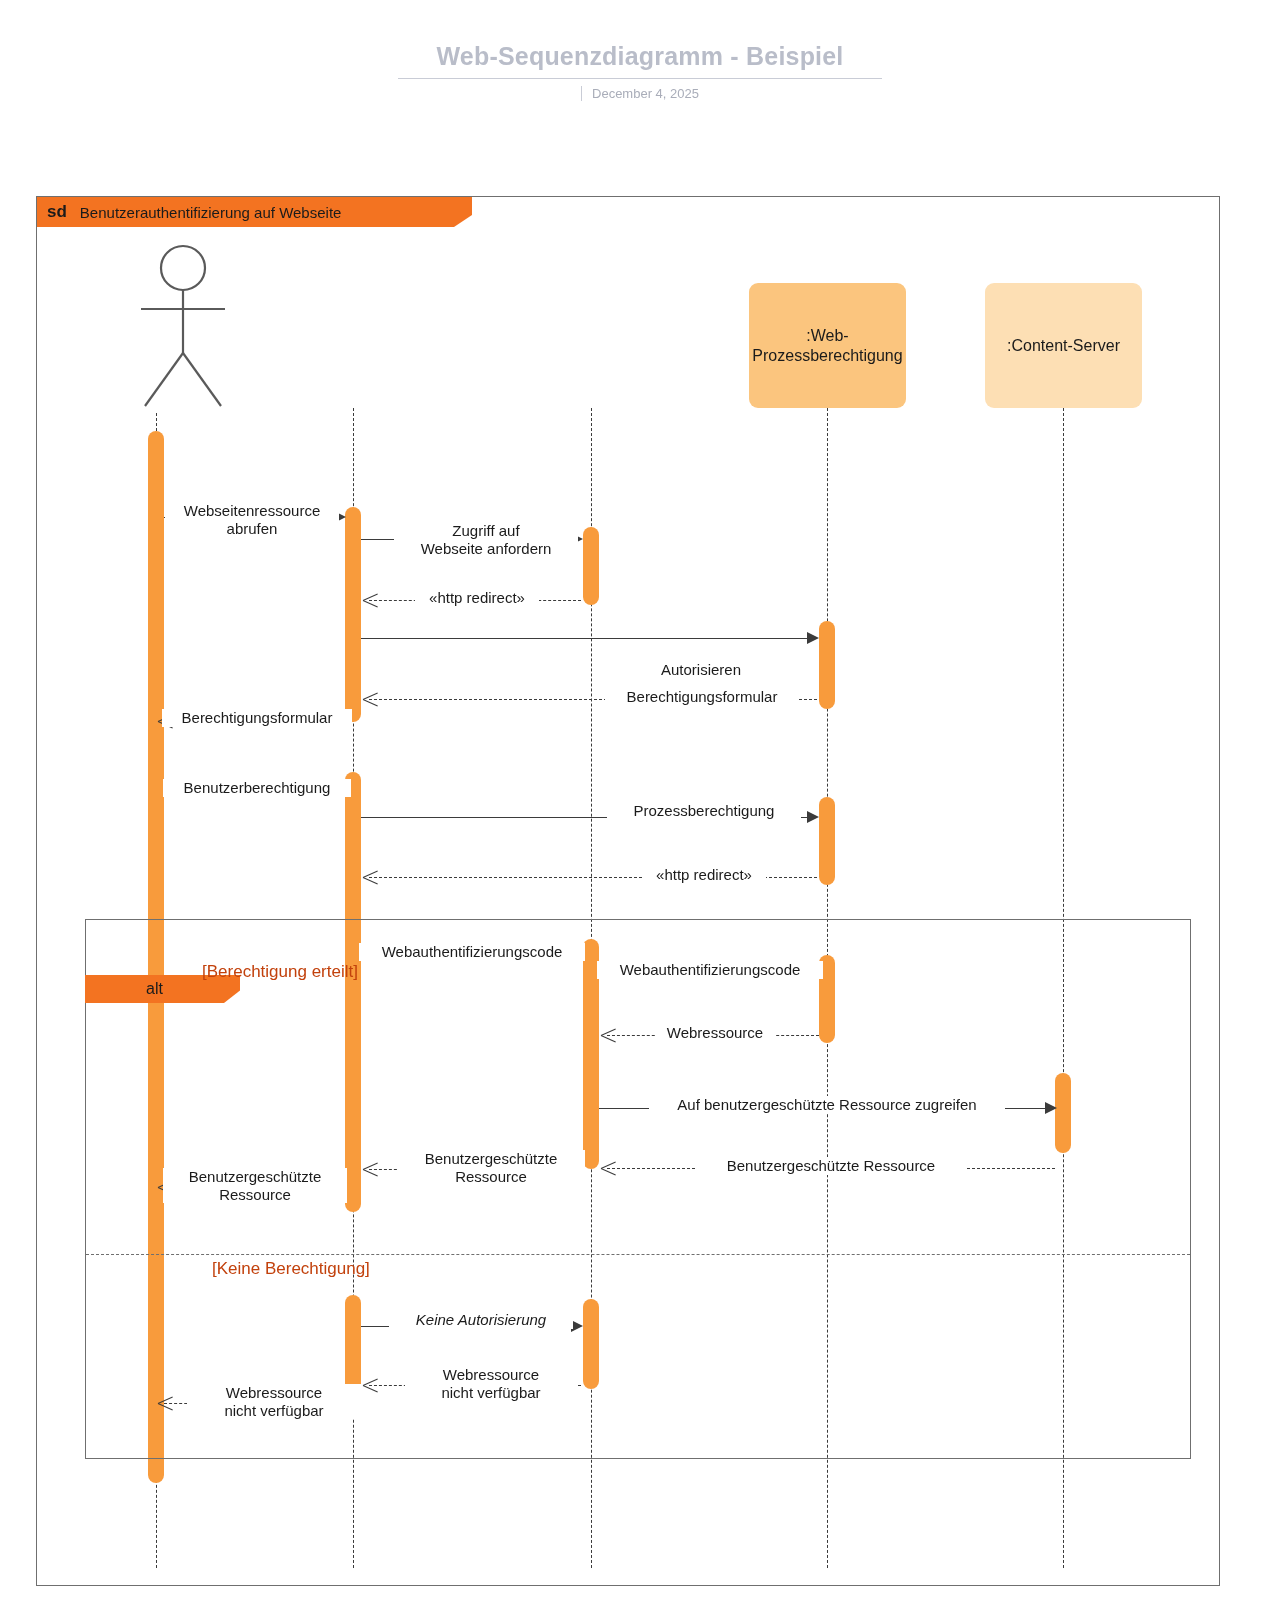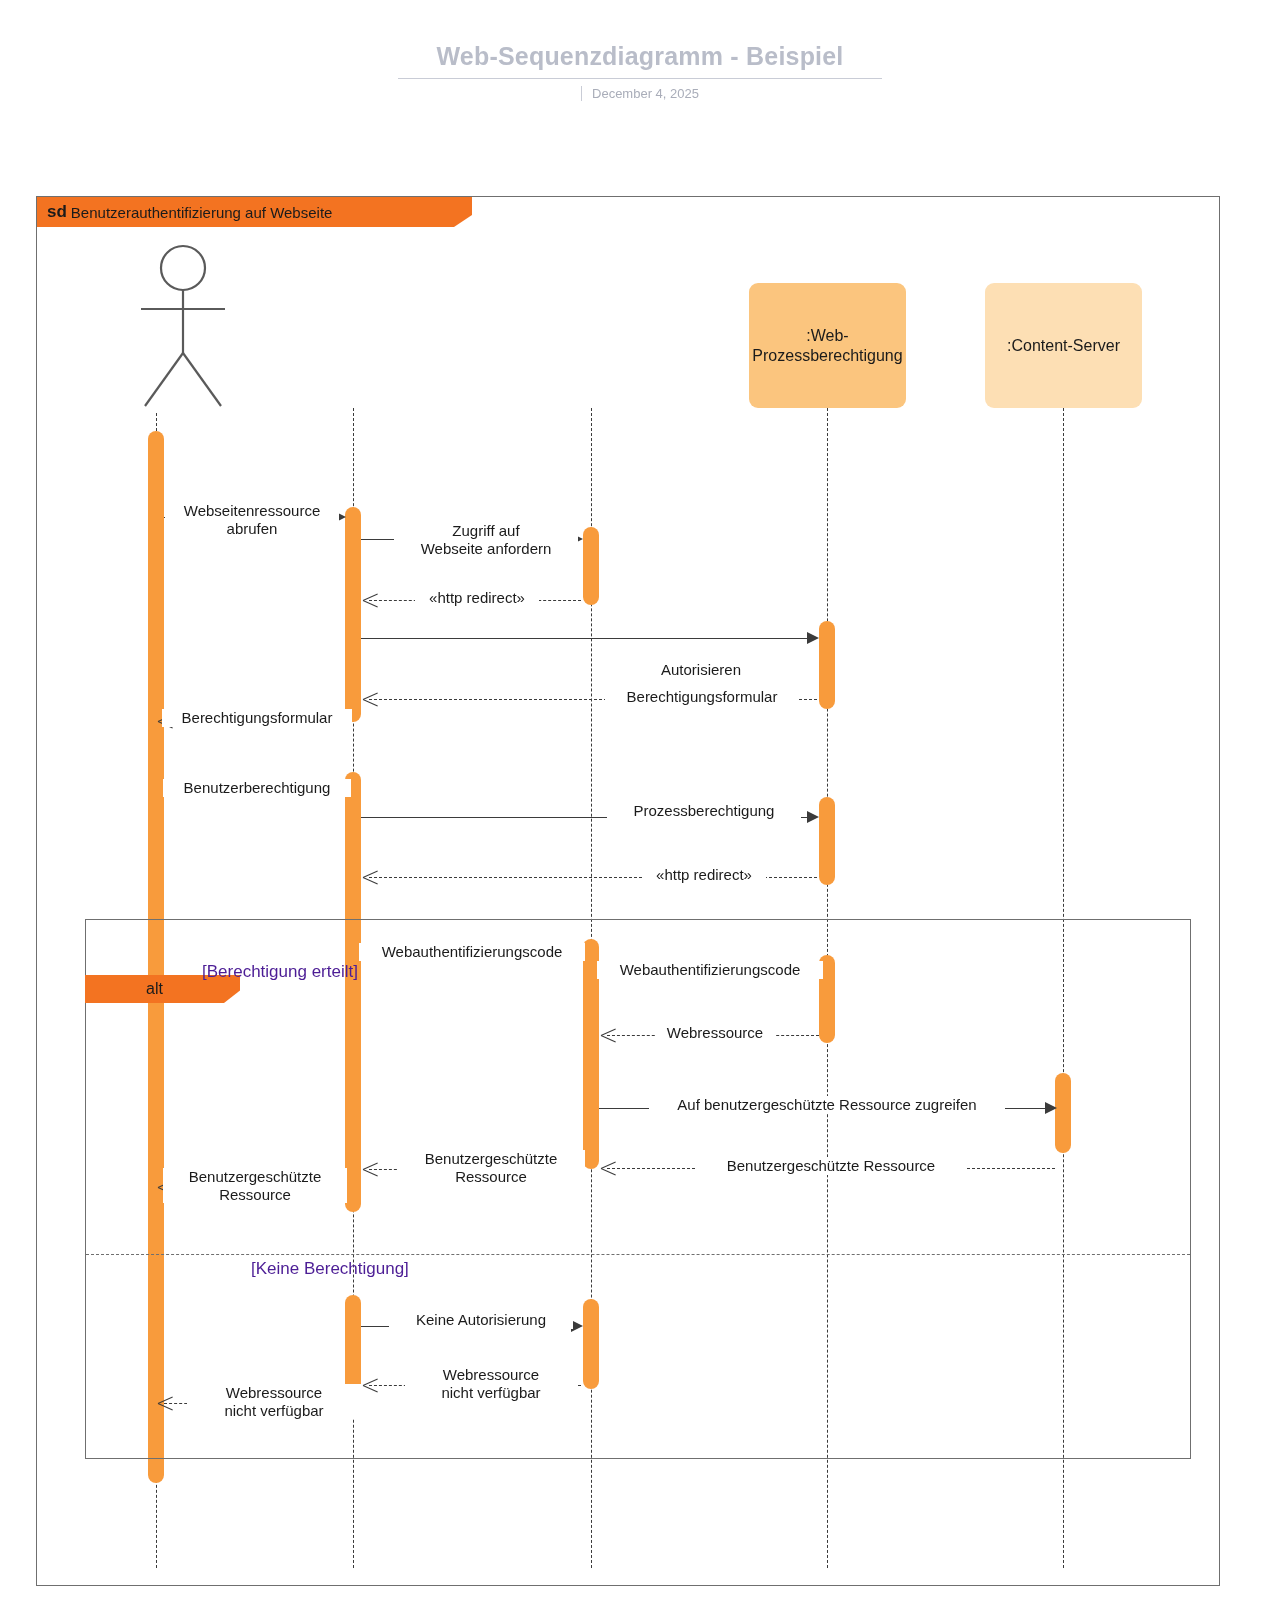--- a/index.html
+++ b/index.html
@@ -34,21 +34,21 @@
   }
   .frame-tab{
     position:absolute; left:0; top:0; height:30px;
     background:#F37321;
     display:flex; align-items:center;
     padding-left:10px; padding-right:26px;
     box-sizing:border-box;
     color:#1b1b1b; font-size:15px;
     clip-path: polygon(0 0, 100% 0, 100% 60%, calc(100% - 18px) 100%, 0 100%);
   }
-  .frame-tab .kw{font-weight:bold;font-size:17px;margin-right:4px;text-align:right;}
+  .frame-tab .kw{font-weight:bold;font-size:17px;margin-right:13px;text-align:right;}
   .lifeline-box{
     position:absolute; border-radius:9px;
     display:flex; align-items:center; justify-content:center;
     text-align:center; font-size:16px; color:#1b1b1b;
     line-height:1.25; padding:4px;
     box-sizing:border-box;
   }
   .lifeline-line{
     position:absolute; width:0; border-left:1.6px dashed #3b3b3b;
   }
@@ -80,21 +80,21 @@
     background:transparent;
   }
   .frag-tab{
     position:absolute; height:28px; background:#F37321;
     display:flex;align-items:center;justify-content:center;
     font-size:16px;color:#1b1b1b;
     box-sizing:border-box; padding-right:16px;
     clip-path: polygon(0 0, 100% 0, 100% 55%, calc(100% - 16px) 100%, 0 100%);
   }
   .frag-div{position:absolute;height:0;border-top:1.4px dashed #6f6f6f;}
-  .guard{position:absolute;font-size:17px;color:#4c1d95;}
+  .guard{position:absolute;font-size:17px;color:#c2410c;}
   .actor-svg{position:absolute;}
 </style>
 </head>
 <body>
 
 <div id="doc-title">Web-Sequenzdiagramm - Beispiel</div>
 <div id="title-rule"></div>
 <div id="doc-date-wrap">
   <span class="bar"></span><span>December 4, 2025</span>
 </div>
@@ -177,21 +177,21 @@
   <div class="msg-line dash" style="left:332px;top:680px;width:448px;"></div>
   <div class="ah-open-left" style="left:326px;top:672px;"></div>
   <div class="msg-label" style="left:605px;top:669px;width:120px;">«http redirect»</div>
 
   <div class="frag-box" style="left:48px;top:722px;width:1106px;height:540px;"></div>
   <div class="frag-tab" style="left:48px;top:730px;width:155px;margin-top:48px;">
     <span>alt</span>
   </div>
   <div class="guard" style="left:165px;top:765px;">[Berechtigung erteilt]</div>
   <div class="frag-div" style="left:49px;top:1057px;width:1104px;"></div>
-  <div class="guard" style="left:175px;top:1062px;margin-left:39px;">[Keine Berechtigung]</div>
+  <div class="guard" style="left:175px;top:1062px;">[Keine Berechtigung]</div>
 
   <div class="msg-line" style="left:324px;top:758px;width:212px;"></div>
   <div class="arrowhead ah-right-solid" style="left:534px;top:752px;"></div>
   <div class="msg-label" style="left:322px;top:746px;width:222px;">Webauthentifizierungscode</div>
 
   <div class="msg-line" style="left:562px;top:776px;width:212px;"></div>
   <div class="arrowhead ah-right-solid" style="left:772px;top:770px;"></div>
   <div class="msg-label" style="left:560px;top:764px;width:222px;">Webauthentifizierungscode</div>
 
   <div class="msg-line dash" style="left:570px;top:838px;width:212px;"></div>
@@ -211,21 +211,21 @@
   <div class="msg-label" style="left:360px;top:953px;width:184px;">Benutzergeschützte
 Ressource</div>
 
   <div class="msg-line dash" style="left:127px;top:990px;width:180px;"></div>
   <div class="ah-open-left" style="left:121px;top:982px;"></div>
   <div class="msg-label" style="left:126px;top:971px;width:180px;">Benutzergeschützte
 Ressource</div>
 
   <div class="msg-line" style="left:324px;top:1129px;width:212px;"></div>
   <div class="arrowhead ah-right-solid" style="left:534px;top:1123px;"></div>
-  <div class="msg-label" style="left:352px;top:1114px;width:180px;">Keine Autorisierung</div>
+  <div class="msg-label" style="left:352px;top:1114px;width:180px;font-style:italic;">Keine Autorisierung</div>
 
   <div class="msg-line dash" style="left:332px;top:1188px;width:212px;"></div>
   <div class="ah-open-left" style="left:326px;top:1180px;"></div>
   <div class="msg-label" style="left:368px;top:1169px;width:168px;">Webressource
 nicht verfügbar</div>
 
   <div class="msg-line dash" style="left:127px;top:1206px;width:180px;"></div>
   <div class="ah-open-left" style="left:121px;top:1198px;"></div>
   <div class="msg-label" style="left:150px;top:1187px;width:170px;">Webressource
 nicht verfügbar</div>

